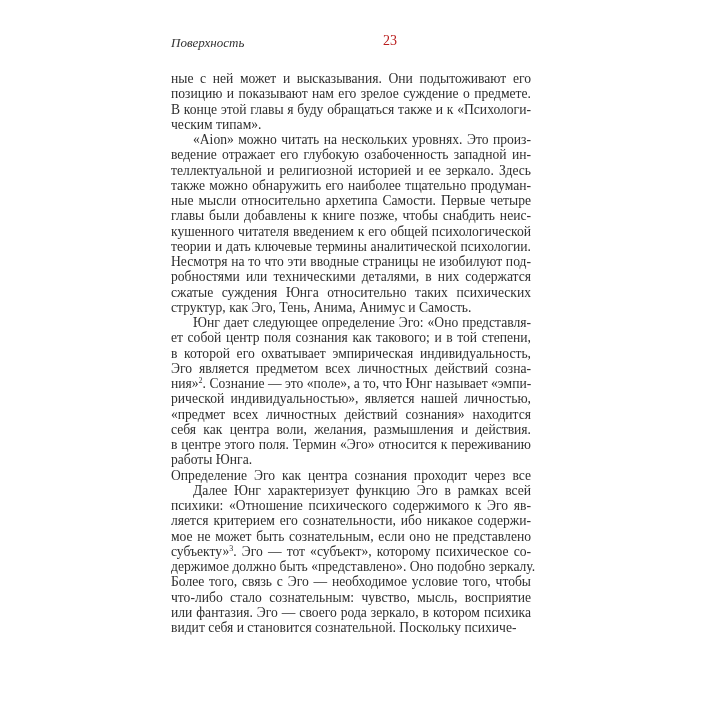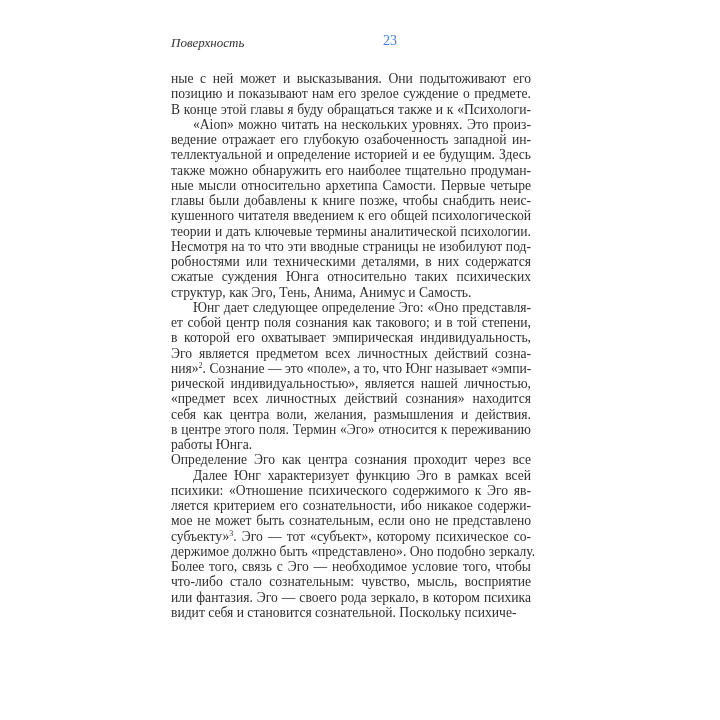--- a/index.html
+++ b/index.html
@@ -10,21 +10,21 @@
     color: #2b2b2b;
   }
   .page { position: absolute; left: 0; top: 0; width: 587px; height: 720px; }
   .running-head {
     position: absolute; left: 171px; top: 35px;
     font-family: "Liberation Serif", serif; font-style: italic;
     font-size: 13px; color: #333;
   }
   .page-number {
     position: absolute; right: 190px; top: 33px;
-    font-family: "Liberation Serif", serif; font-size: 14px; color: #3b82f6;
+    font-family: "Liberation Serif", serif; font-size: 14px; color: #b91c1c;
   }
   .body-text {
     position: absolute; left: 171px; top: 71px; width: 360px;
     font-family: "Liberation Serif", serif;
     font-size: 13.6px; line-height: 15.25px; color: #2e2e2e;
   }
   .line {
     display: block; white-space: nowrap; text-align: justify;
     text-align-last: justify; height: 15.25px;
   }
@@ -36,25 +36,26 @@
 <body>
 
 <div class="page">
   <div class="running-head">Поверхность</div>
   <div class="page-number">23</div>
   <div class="body-text" id="body-text">
       <div>
         <span class="line">ные с ней может и высказывания. Они подытоживают его</span>
         <span class="line">позицию и показывают нам его зрелое суждение о предмете.</span>
         <span class="line">В конце этой главы я буду обращаться также и к «Психологи-</span>
+        <span class="line last">ческим типам».</span>
       </div>
       <div>
         <span class="line indent">«Aion» можно читать на нескольких уровнях. Это произ-</span>
         <span class="line">ведение отражает его глубокую озабоченность западной ин-</span>
-        <span class="line">теллектуальной и определение историей и ее будущим. Здесь</span>
+        <span class="line">теллектуальной и религиозной историей и ее зеркало. Здесь</span>
         <span class="line">также можно обнаружить его наиболее тщательно продуман-</span>
         <span class="line">ные мысли относительно архетипа Самости. Первые четыре</span>
         <span class="line">главы были добавлены к книге позже, чтобы снабдить неис-</span>
         <span class="line">кушенного читателя введением к его общей психологической</span>
         <span class="line">теории и дать ключевые термины аналитической психологии.</span>
         <span class="line">Несмотря на то что эти вводные страницы не изобилуют под-</span>
         <span class="line">робностями или техническими деталями, в них содержатся</span>
         <span class="line">сжатые суждения Юнга относительно таких психических</span>
         <span class="line last">структур, как Эго, Тень, Анима, Анимус и Самость.</span>
       </div>

